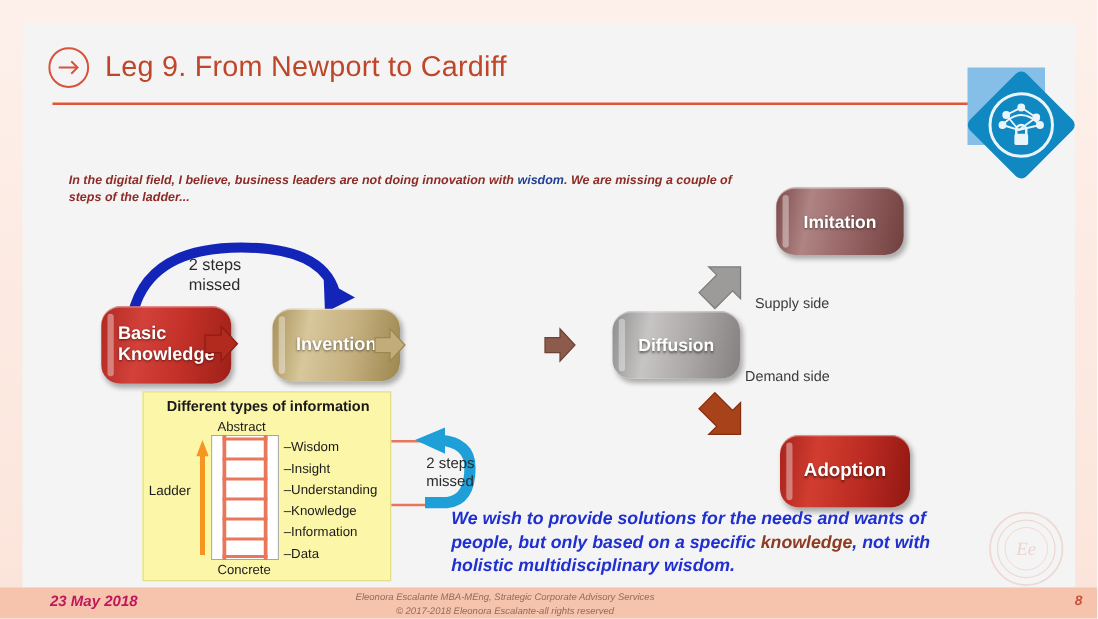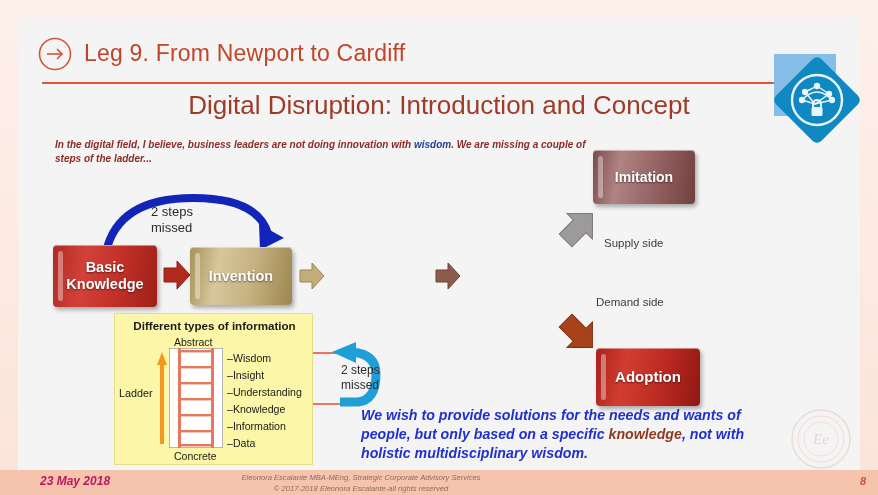--- a/index.html
+++ b/index.html
@@ -53,28 +53,28 @@
   #intro {
     position: absolute; left: 55px; top: 138px;
     width: 540px;
     font-size: 10px; font-weight: bold; font-style: italic;
     line-height: 1.38; color: #8d2b26;
   }
   #intro .hl { color: #1f3f94; }
   
   .pbox {
     position: absolute;
-    border-radius: 4px;
+    border-radius: 15px;
     display: flex; align-items: center; justify-content: center;
-    text-align: center;
     color: #ffffff; font-weight: bold;
     text-shadow: 0 1px 2px rgba(0,0,0,.55);
     box-shadow: 2px 3px 4px rgba(0,0,0,.30), inset 0 1px 0 rgba(255,255,255,.45);
     line-height: 1.15;
     box-sizing: border-box;
+    margin-left: 28px;
   }
   .pbox::before {
     content:""; position:absolute; left:5px; top:6px; bottom:6px; width:5px;
     border-radius:3px; background: rgba(255,255,255,.38);
     filter: blur(.6px);
   }
   #box-basic {
     left: 53px; top: 245px; width: 104px; height: 62px; font-size: 14.5px;
     background: linear-gradient(100deg,#b02a22 0%, #d2413a 30%, #c23028 62%, #9d2018 100%);
   }
@@ -180,20 +180,21 @@
     background: #f6c3ad;
   }
   #footer-date {
     position: absolute; left: 40px; top: 4px;
     font-size: 12px; font-style: italic; font-weight: bold; color: #be185d;
   }
   #footer-credit {
     position: absolute; left: 0; top: 2px; width: 722px;
     text-align: center; font-size: 7.6px; font-style: italic; color: #8f6b5e;
     line-height: 1.5;
+    padding-left: 43px;
   }
   #footer-page {
     position: absolute; right: 12px; top: 5px;
     font-size: 11px; font-style: italic; font-weight: bold; color: #c9533a;
   }
 </style>
 </head>
 <body>
 
 <div id="slide">
@@ -202,21 +203,20 @@
   <div id="arrow-circle">
     <svg width="34" height="34" viewBox="0 0 34 34">
       <ellipse cx="17" cy="17" rx="15.5" ry="15.5" fill="none" stroke="#d8533a" stroke-width="1.6"></ellipse>
       <line x1="9" y1="17" x2="24" y2="17" stroke="#d8533a" stroke-width="1.6"></line>
       <polyline points="19,12 24,17 19,22" fill="none" stroke="#d8533a" stroke-width="1.6"></polyline>
     </svg>
   </div>
 
   <div id="header-title">Leg 9. From Newport to Cardiff</div>
   <div id="header-rule"></div>
-  <div id="slide-title">Digital Disruption: Introduction and Concept</div>
 
   <div id="logo">
     <svg width="110" height="110" viewBox="0 0 110 110">
       <rect x="14" y="14" width="62" height="62" fill="#85bee6"></rect>
       <g transform="rotate(45 57 60)">
         <rect x="25" y="28" width="64" height="64" rx="6" fill="#1088c2"></rect>
       </g>
       <circle cx="57" cy="60" r="25" fill="none" stroke="#eaf5fb" stroke-width="2.4"></circle>
       <g stroke="#eaf5fb" stroke-width="1.5" fill="none">
         <path d="M42 60 q15 -16 30 0"></path>
@@ -250,20 +250,21 @@
     <div>missed</div>
   </div>
 
   <div class="pbox" id="box-basic">
     <div>
       <div>Basic</div>
       <div>Knowledge</div>
     </div>
   </div>
   <div class="pbox" id="box-invention">Invention</div>
+  <div class="pbox" id="box-diffusion">Diffusion</div>
   <div class="pbox" id="box-imitation">Imitation</div>
   <div class="pbox" id="box-adoption">Adoption</div>
 
   <div class="barrow" style="left:162px; top:259px;">
     <svg width="30" height="32" viewBox="0 0 30 32">
       <polygon points="2,9 15,9 15,2 28,16 15,30 15,23 2,23" fill="#b22a1d" stroke="#8b1d12" stroke-width="1"></polygon>
     </svg>
   </div>
   <div class="barrow" style="left:298px; top:261px;">
     <svg width="28" height="30" viewBox="0 0 28 30">

